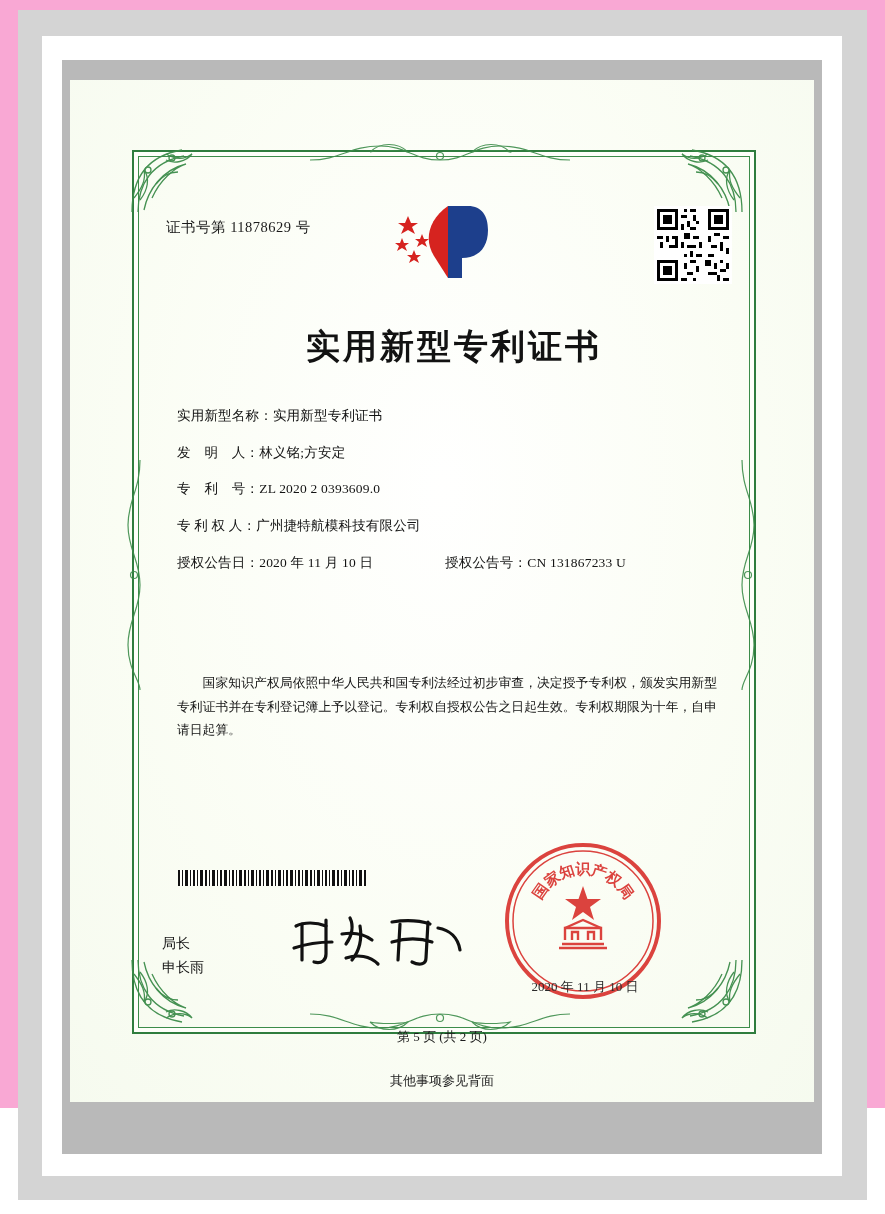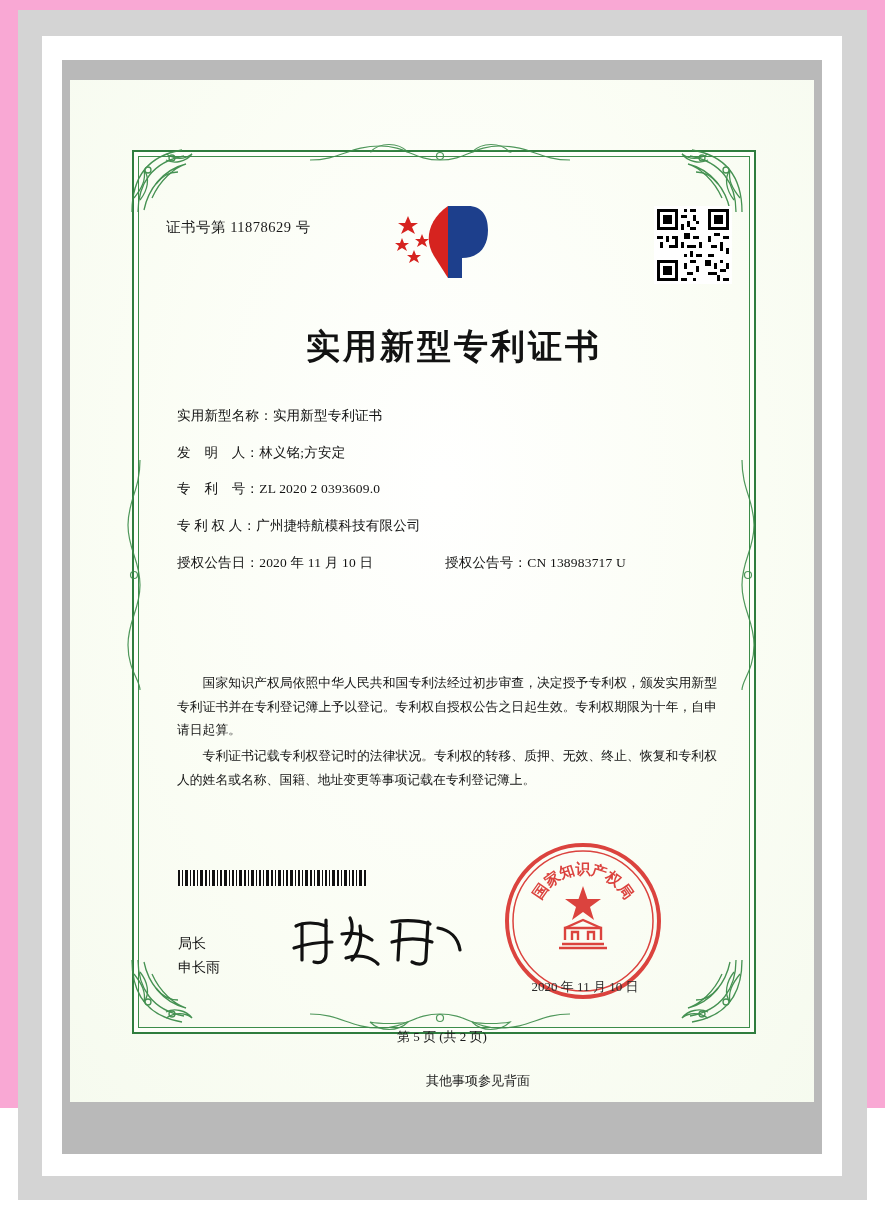--- a/index.html
+++ b/index.html
@@ -172,21 +172,21 @@
     position: absolute;
     left: 430px; top: 898px;
     width: 170px;
     text-align: center;
     font-size: 13px;
     color: #2a2a2a;
   }
 
   .director {
     position: absolute;
-    left: 108px; top: 852px;
+    left: 92px; top: 852px;
     font-size: 14px;
     color: #151515;
     line-height: 1.7;
   }
 
   .signature {
     position: absolute;
     left: 218px; top: 828px;
     width: 180px; height: 66px;
   }
@@ -200,21 +200,20 @@
     color: #1c1c1c;
   }
 
   .footnote {
     position: absolute;
     left: 0; top: 992px;
     width: 744px;
     text-align: center;
     font-size: 13px;
     color: #1c1c1c;
-    padding-left: 36px;
   }
 </style>
 </head>
 <body>
 
 <div class="page">
 
   <div class="scan-border-1"></div>
   <div class="scan-border-2"></div>
   <div class="scan-border-3"></div>
@@ -411,28 +410,27 @@
           <span class="lbl">专　利　号：</span><span class="val">ZL 2020 2 0393609.0</span>
         </div>
         <div class="field">
           <span class="lbl">专 利 权 人：</span><span class="val">广州捷特航模科技有限公司</span>
         </div>
         <div class="field field-row2">
           <div class="left">
             <span class="lbl">授权公告日：</span><span class="val">2020 年 11 月 10 日</span>
           </div>
           <div>
-            <span class="lbl">授权公告号：</span><span class="val">CN 138983717 U</span>
+            <span class="lbl">授权公告号：</span><span class="val">CN 131867233 U</span>
           </div>
         </div>
       </div>
 
       <div class="paras">
         <p>国家知识产权局依照中华人民共和国专利法经过初步审查，决定授予专利权，颁发实用新型专利证书并在专利登记簿上予以登记。专利权自授权公告之日起生效。专利权期限为十年，自申请日起算。</p>
-        <p>专利证书记载专利权登记时的法律状况。专利权的转移、质押、无效、终止、恢复和专利权人的姓名或名称、国籍、地址变更等事项记载在专利登记簿上。</p>
       </div>
 
       <div class="barcode">
         <svg width="188" height="16" viewBox="0 0 188 16" shape-rendering="crispEdges">
           <rect width="188" height="16" fill="#fefffa"></rect>
           <g fill="#111111">
             <rect x="0" y="0" width="2" height="16"></rect>
               <rect x="4" y="0" width="1" height="16"></rect>
             <rect x="7" y="0" width="3" height="16"></rect>
               <rect x="12" y="0" width="1" height="16"></rect>

